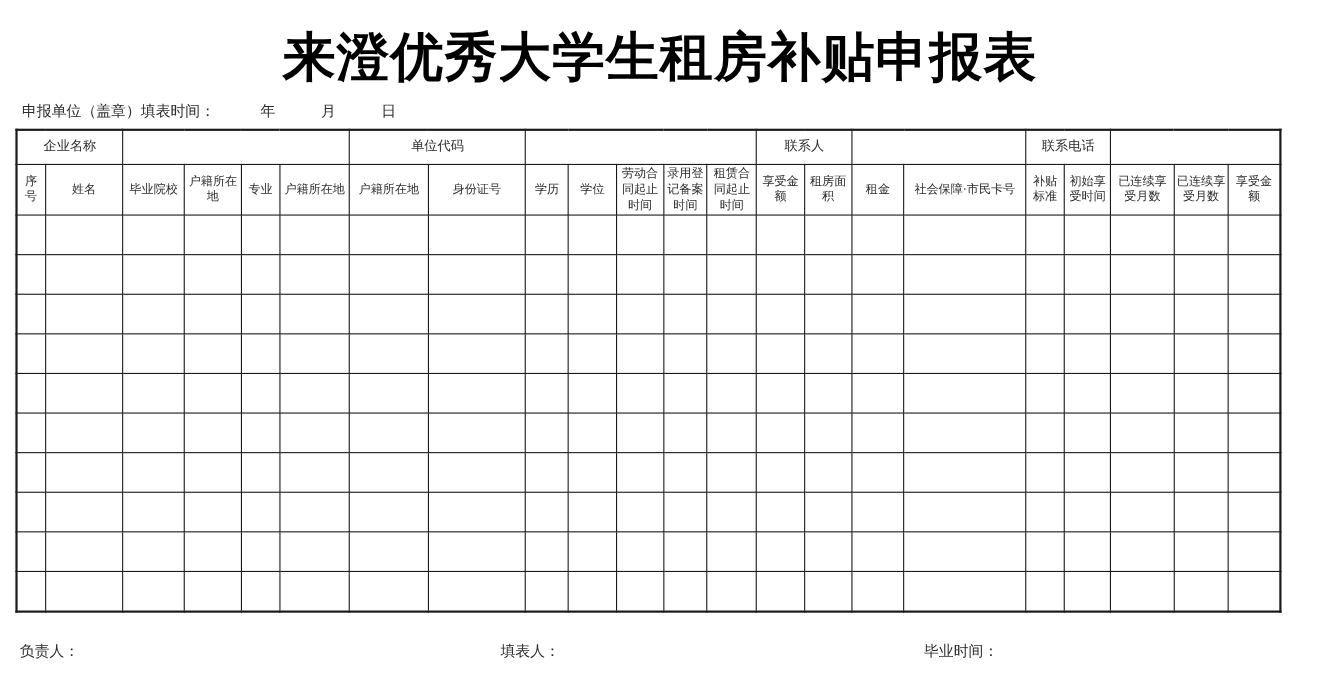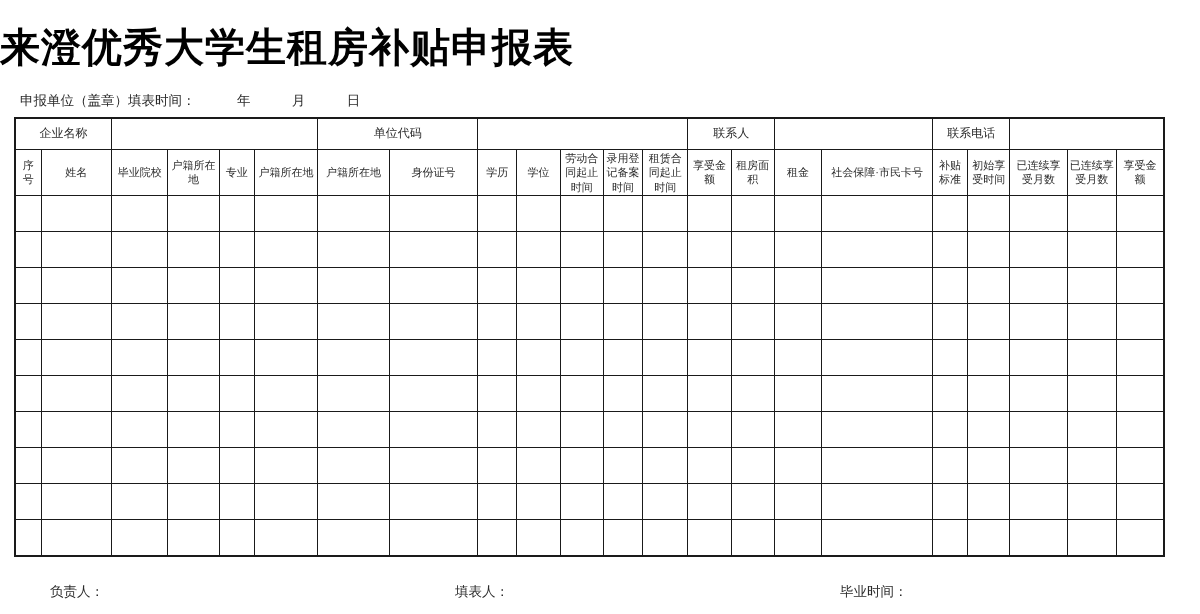--- a/index.html
+++ b/index.html
@@ -10,24 +10,24 @@
     background: #ffffff;
     font-family: "Liberation Serif", serif;
     color: #2b2b2b;
     overflow: hidden;
   }
   .doc-title {
     position: absolute;
     top: 20px;
     left: 0;
     width: 100%;
-    text-align: left;
+    text-align: center;
     font-family: "Liberation Sans", sans-serif;
     font-weight: bold;
-    font-size: 40px;
+    font-size: 48px;
     letter-spacing: 1px;
     color: #000000;
   }
   .meta-row {
     position: absolute;
     top: 92px;
     left: 20px;
     width: 1140px;
     display: flex;
     font-size: 13.5px;
@@ -47,26 +47,26 @@
     border: 1px solid #1a1a1a;
     font-weight: normal;
     text-align: center;
     vertical-align: middle;
     padding: 1px 2px;
     font-size: 11px;
     line-height: 1.3;
     overflow: hidden;
     word-break: break-all;
   }
-  .form-table thead tr.group-row th { height: 28px; font-size: 12px; }
+  .form-table thead tr.group-row th { height: 28px; font-size: 12px; font-family: Liberation Mono, monospace; }
   .form-table thead tr.col-row th { height: 42px; }
   .form-table tbody td { height: 33px; }
   .footer-row { position: absolute; top: 583px; left: 0; width: 100%; font-size: 13.5px; }
   .footer-row .f-label { position: absolute; white-space: nowrap; }
-  .f-responsible { left: 18px; margin-left: 32px; }
+  .f-responsible { left: 18px; }
   .f-preparer { left: 455px; text-align: right; }
   .f-phone { left: 840px; }
 </style>
 </head>
 <body>
 
 <div class="page">
 
   <div class="doc-title">来澄优秀大学生租房补贴申报表</div>
 

